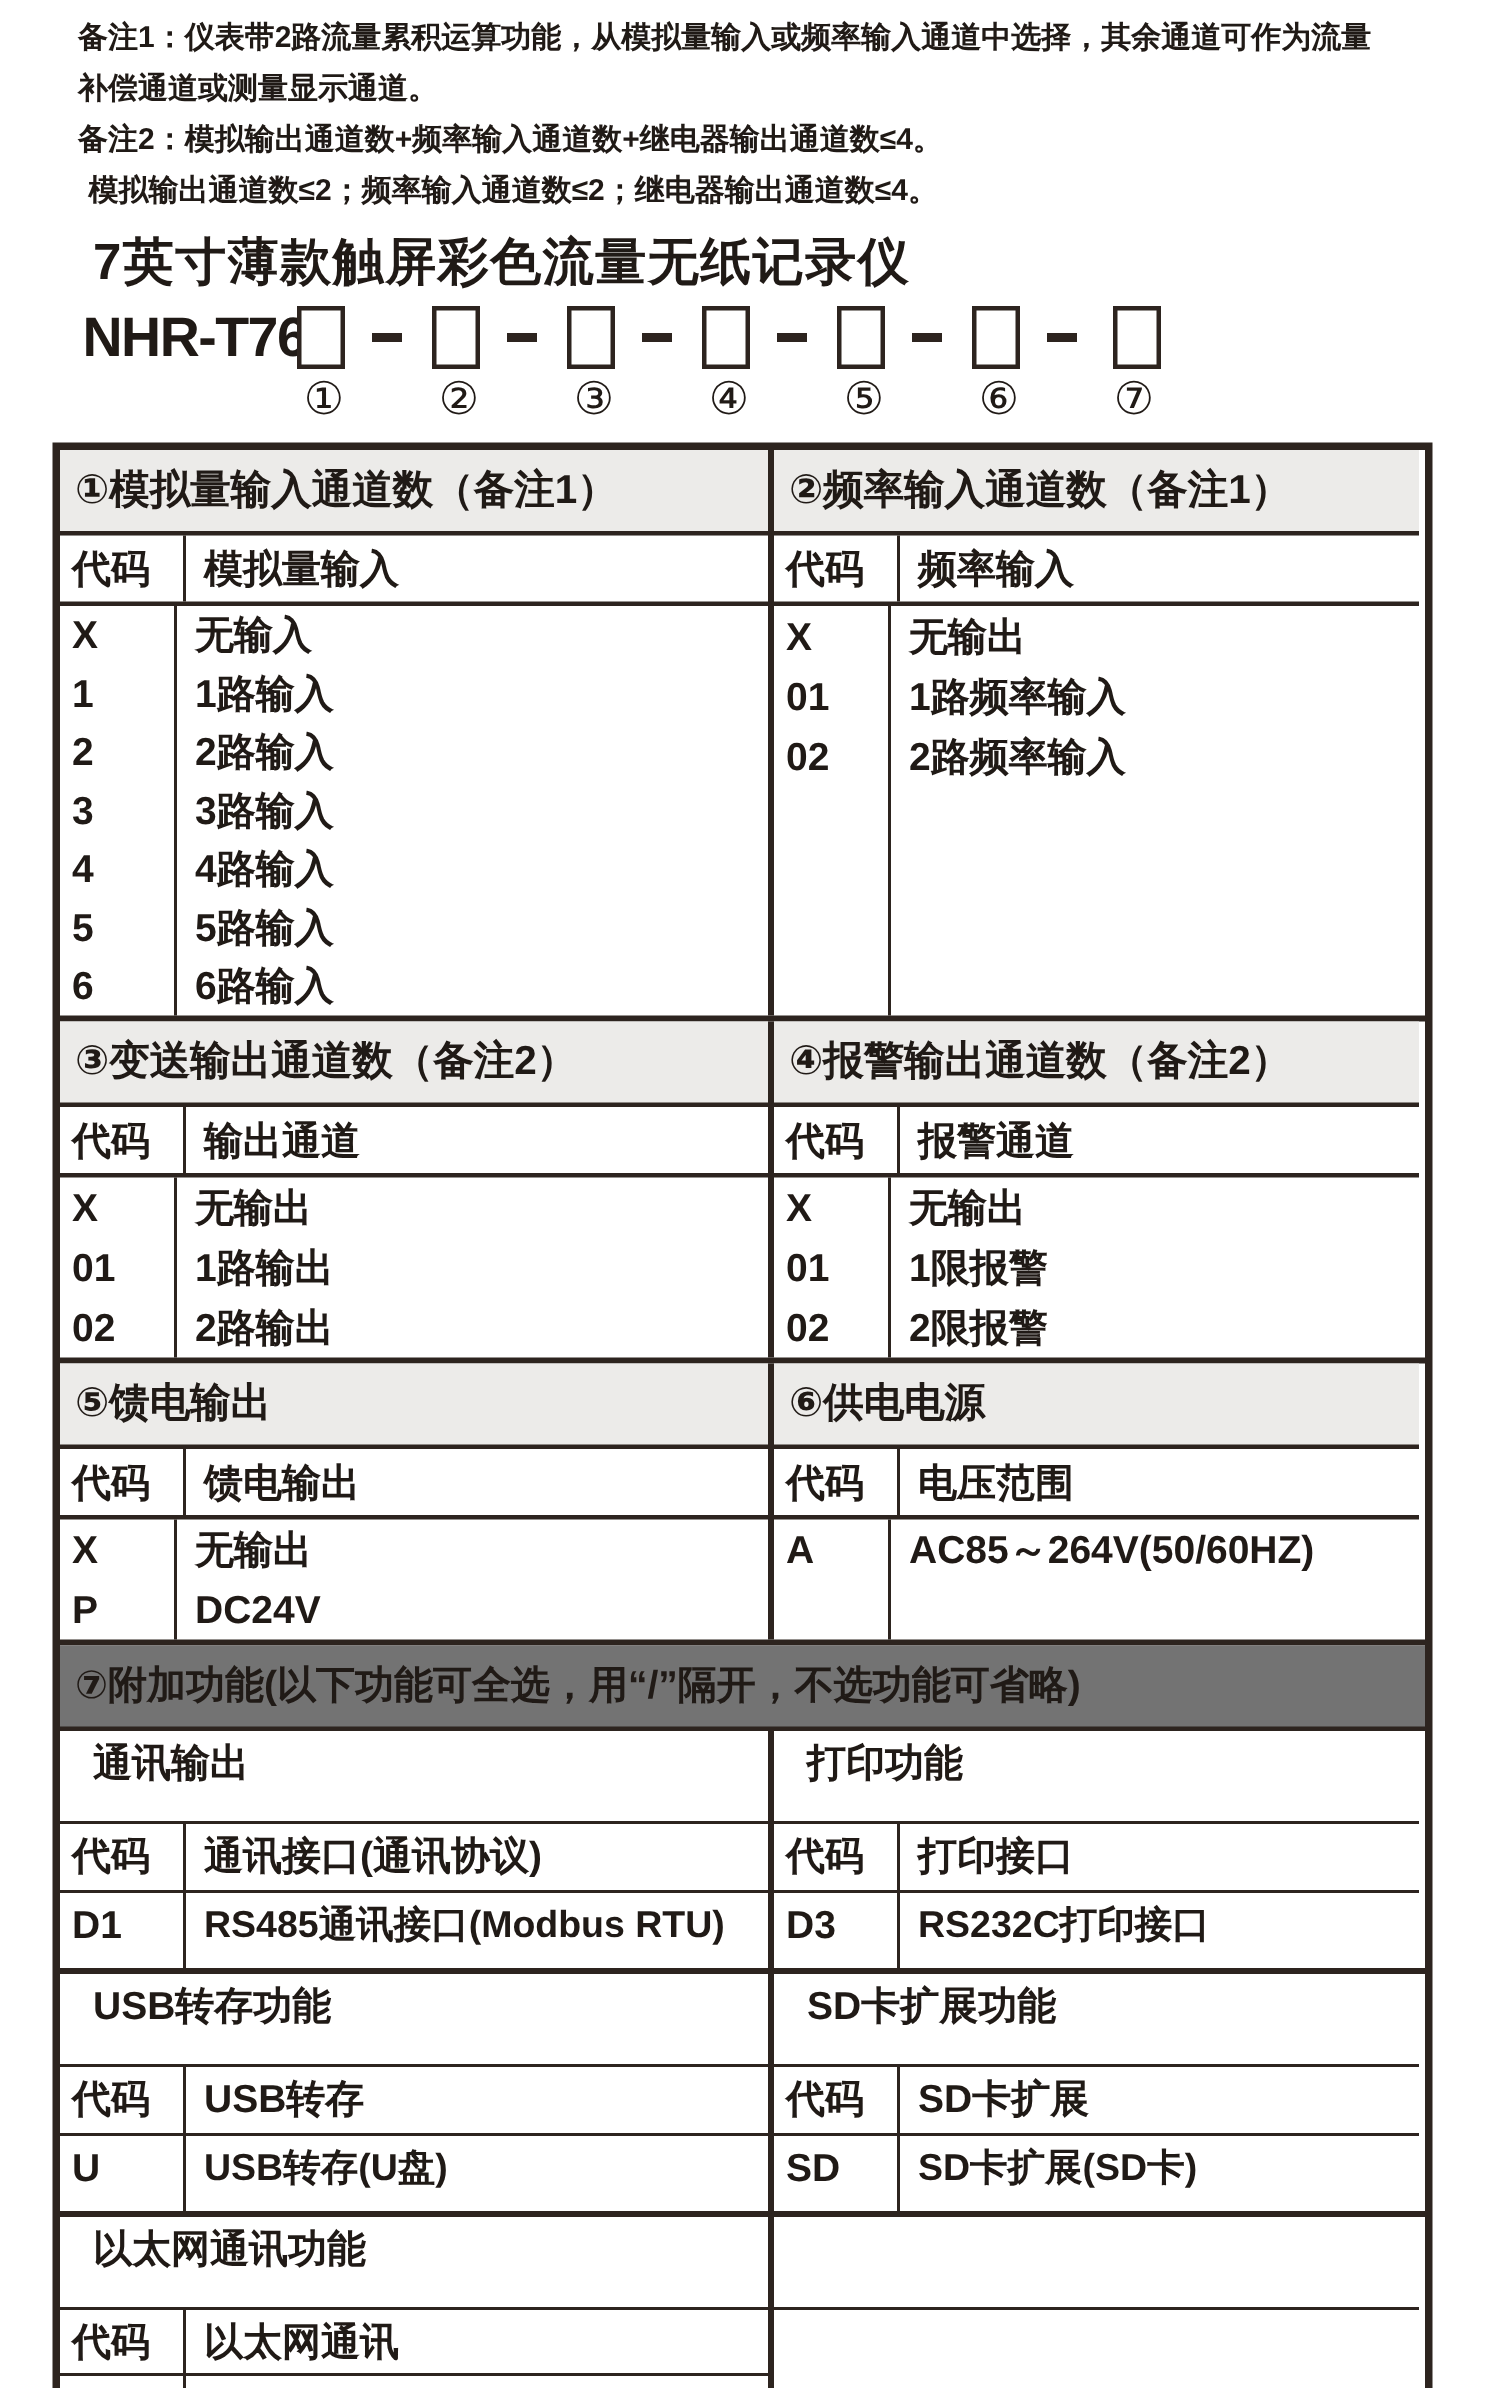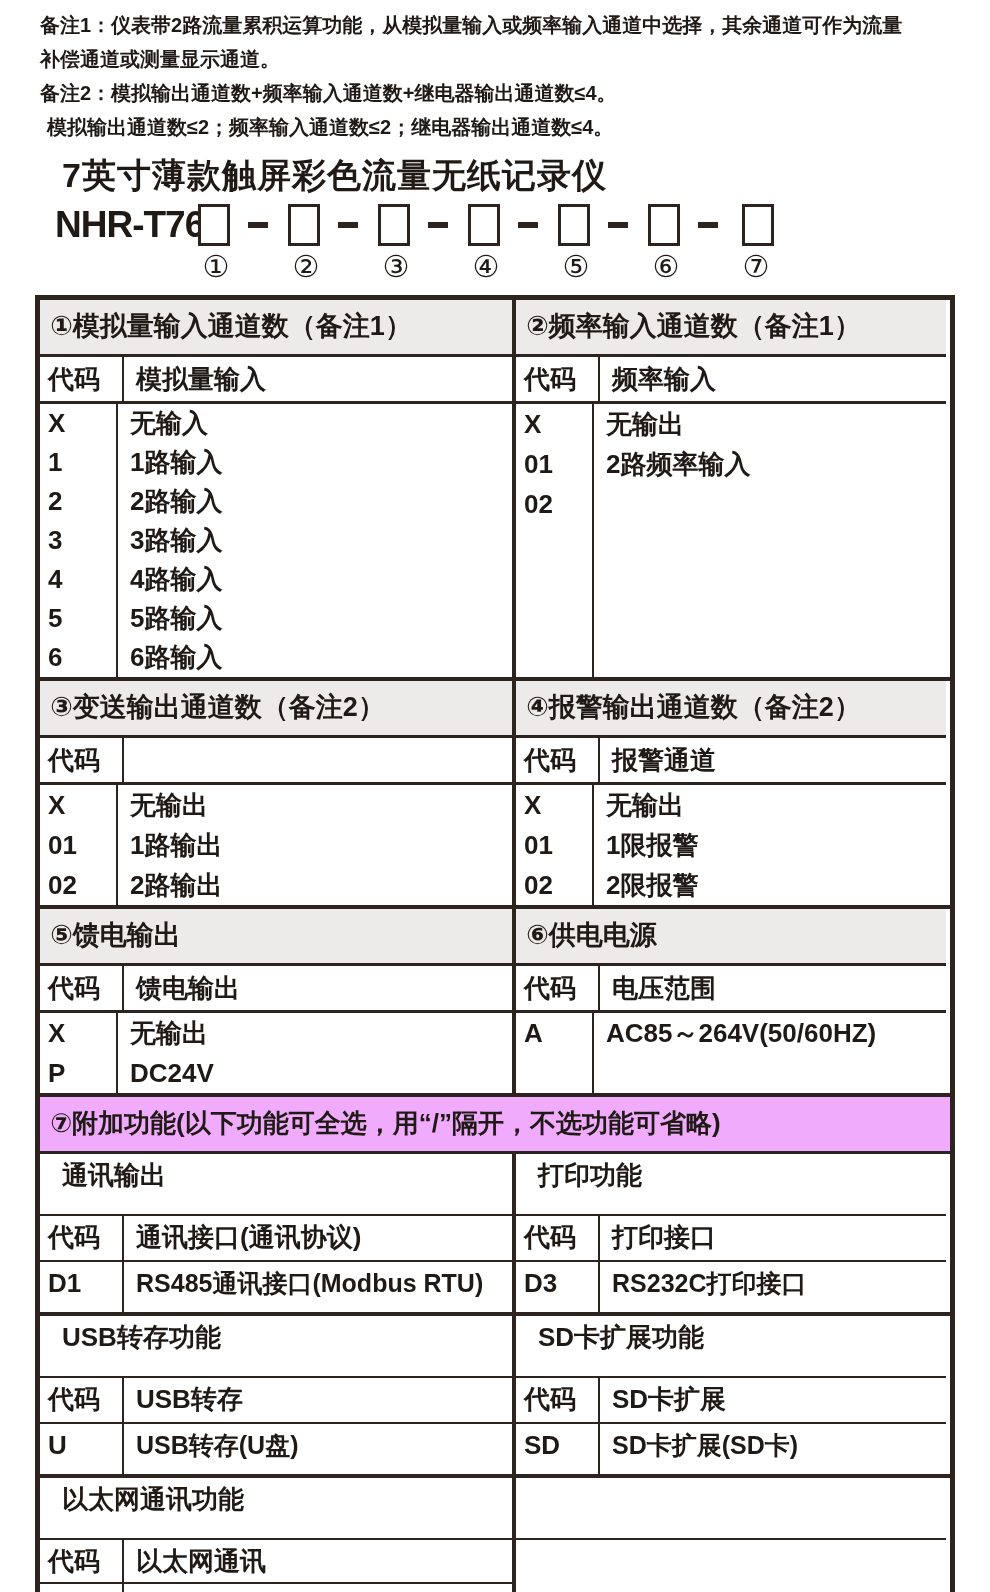--- a/index.html
+++ b/index.html
@@ -5,21 +5,21 @@
   * { box-sizing: border-box; margin: 0; padding: 0; }
   html, body { width: 990px; height: 1592px; background: #ffffff; overflow: hidden; }
   body {
     font-family: "Liberation Sans", "DejaVu Sans", sans-serif;
     color: #201a16;
     font-weight: 700;
   }
   .page { padding-top: 8px; }
 
   
-  .notes { margin-left: 40px; font-size: 20px; line-height: 34px; white-space: nowrap; }
+  .notes { margin-left: 52px; font-size: 20px; line-height: 34px; white-space: nowrap; }
   .notes .indent { padding-left: 7px; }
 
   
   .product-title {
     margin: 10px 0 0 62px;
     font-size: 34px; line-height: 42px; letter-spacing: 1px; white-space: nowrap;
   }
   .model-line { display: flex; align-items: center; margin: 6px 0 0 55px; height: 46px; }
   .model-prefix { width: 143px; font-size: 37px; letter-spacing: -1px; white-space: nowrap; }
   .slot { width: 90px; display: flex; align-items: center; }
@@ -61,21 +61,21 @@
   .body-desc-col { flex: 1; padding-left: 12px; border-radius: 31px; }
   .bline { height: 40px; line-height: 40px; font-size: 26px; white-space: nowrap; }
   .g1 .bline { height: 39px; line-height: 39px; }
   .h273 { height: 273px; }
   .h120 { height: 120px; }
   .h80  { height: 80px; }
 
   
   .sec7-header {
     height: 57px; line-height: 53px;
-    background: #f0abfc;
+    background: #737373;
     font-size: 26px; padding-left: 10px;
     border-bottom: 3px solid #2d241f;
     white-space: nowrap;
   }
   .block { display: flex; border-bottom: 4px solid #2d241f; }
   .block.no-bb { border-bottom: none; }
   .subtitle {
     height: 62px; line-height: 43px; padding-left: 22px;
     font-size: 26px; border-bottom: 2px solid #2d241f; white-space: nowrap;
   }
@@ -179,31 +179,33 @@
           <div class="desc-cell">频率输入</div>
         </div>
         <div class="body h273">
           <div class="body-code-col">
             <div class="bline">X</div>
             <div class="bline">01</div>
             <div class="bline">02</div>
           </div>
           <div class="body-desc-col">
             <div class="bline">无输出</div>
+            <div class="bline">1路频率输入</div>
             <div class="bline">2路频率输入</div>
           </div>
         </div>
       </div>
     </div>
 
     <div class="group">
       <div class="half left">
         <div class="sec-header">③变送输出通道数（备注2）</div>
         <div class="sub-header">
           <div class="code-cell">代码</div>
+          <div class="desc-cell">输出通道</div>
         </div>
         <div class="body h120">
           <div class="body-code-col">
             <div class="bline">X</div>
             <div class="bline">01</div>
             <div class="bline">02</div>
           </div>
           <div class="body-desc-col">
             <div class="bline">无输出</div>
             <div class="bline">1路输出</div>

